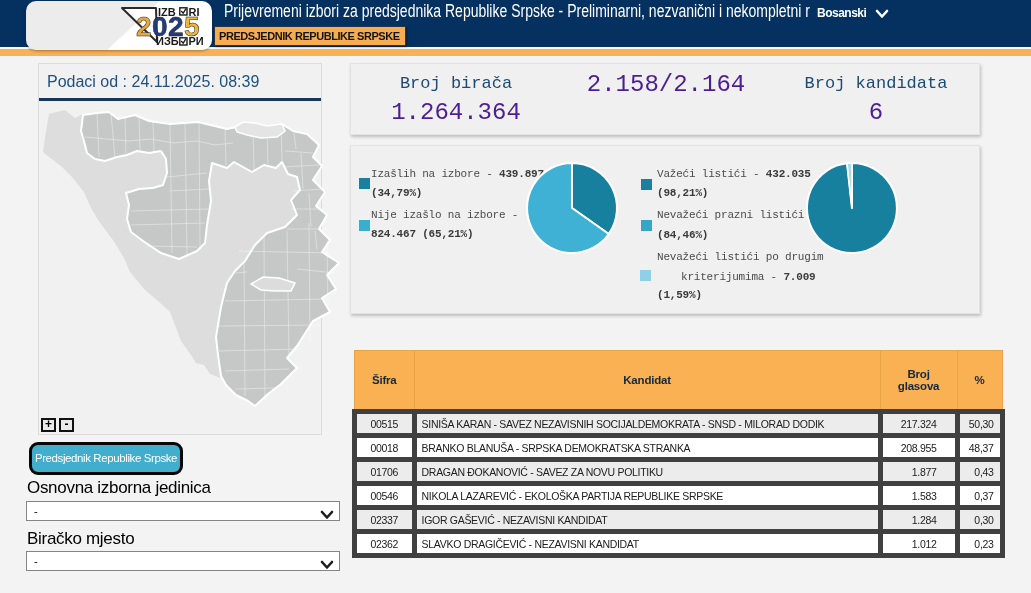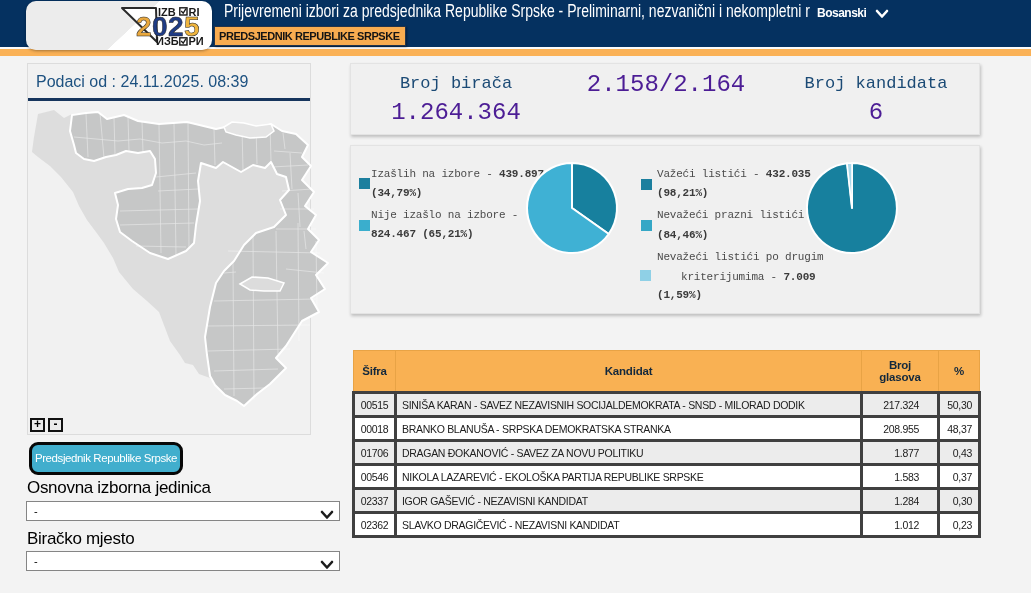--- a/index.html
+++ b/index.html
@@ -10,21 +10,21 @@
 #navy { position:absolute; left:0; top:0; width:1031px; height:47px; background:#053160; }
 #whiteline { position:absolute; left:0; top:47px; width:1031px; height:2px; background:#fbfbfb; }
 #orangeband { position:absolute; left:0; top:49px; width:1031px; height:7px; background:#fab156; }
 #logobox { position:absolute; left:26px; top:1px; width:186px; height:49px; background:linear-gradient(137deg,#ececec 55.9%,#ffffff 56.2%); border-radius:10px; box-shadow:0 1px 3px rgba(0,0,0,.35); }
 #title { position:absolute; left:224px; top:1px; color:#ffffff; font-size:17.5px; white-space:nowrap; transform:scaleX(0.8); transform-origin:0 0; }
 #tab { position:absolute; left:214px; top:26px; height:20px; background:#f8ac50; border:1px solid #24344a; color:#141414; font-size:11px; font-weight:bold; letter-spacing:-0.45px; line-height:18px; padding:0 5px 0 4px; white-space:nowrap; box-shadow:1px 1px 2px rgba(0,0,0,.4); }
 #lang { position:absolute; left:817px; top:6px; color:#ffffff; font-size:12px; font-weight:bold; letter-spacing:-0.5px; }
 #lang svg { position:absolute; left:58px; top:3px; }
 
 
-#leftpanel { position:absolute; left:27px; top:63px; width:284px; height:372px; background:#f1f1f1; border:1px solid #dcdcdc; }
+#leftpanel { position:absolute; left:38px; top:63px; width:284px; height:372px; background:#f1f1f1; border:1px solid #dcdcdc; }
 #podaci { color:#1d5180; font-size:16px; padding:9px 8px 7px 8px; border-bottom:3px solid #16355d; }
 #zoomctl { position:absolute; left:2px; top:354px; }
 .zbtn { display:inline-block; width:15px; height:14px; background:#ebebeb; border:2px solid #111; font-size:12px; font-weight:bold; text-align:center; line-height:9px; margin-right:3px; vertical-align:top; }
 
 
 #rsbtn { position:absolute; left:29px; top:442px; width:154px; height:33px; background:#41aecd; border:3px solid #070707; border-radius:9px; color:#ffffff; font-size:11.5px; letter-spacing:-0.4px; text-align:center; line-height:26px; }
 .lbl { position:absolute; left:27px; color:#000; font-size:17px; letter-spacing:-0.3px; }
 .sel { position:absolute; left:26px; width:314px; height:20px; background:#ffffff; border:1px solid #858585; font-size:11px; color:#000; padding-left:7px; line-height:18px; }
 .sel .car { position:absolute; right:5px; top:5px; }
 
@@ -35,22 +35,22 @@
 .statlbl { color:#1b4a75; font-size:17px; margin-top:12px; line-height:16px; }
 .statval { color:#4c1d95; font-size:24px; margin-top:8px; line-height:26px; }
 
 #charts { left:350px; top:145px; width:630px; height:169px; }
 .lgl { position:absolute; white-space:nowrap; font-size:11px; color:#4b4b4b; letter-spacing:-0.2px; line-height:14px; }
 .lgl b { color:#3b3b3b; }
 .sq { position:absolute; width:11px; height:11px; }
 
 
 #tbl { position:absolute; left:352px; top:350px; border-collapse:collapse; font-size:10.5px; letter-spacing:-0.3px; color:#202020; }
-#tbl th { background:#f9b153; color:#13283c; font-weight:bold; font-size:11.5px; letter-spacing:-0.2px; height:22px; border:1px solid #e8a345; padding:8px; }
-#tbl td { height:24px; border:3px solid #404040; padding:0; background:#ffffff; white-space:nowrap; }
+#tbl th { background:#f9b153; color:#13283c; font-weight:bold; font-size:11.5px; letter-spacing:-0.2px; height:22px; border:1px solid #e8a345; padding:17px; }
+#tbl td { height:24px; border:5px solid #404040; padding:0; background:#ffffff; white-space:nowrap; }
 #tbl tr.odd td { background:#ececec; }
 #tbl td.c1 { width:42px; text-align:center; }
 #tbl td.c2 { width:466px; text-align:left; padding-left:5px; }
 #tbl td.c3 { width:77px; text-align:right; padding-right:18px; }
 #tbl td.c4 { width:41px; text-align:right; padding-right:6px; }
 </style>
 </head>
 <body>
 <div id="page">
   <div id="orangeband"></div>

